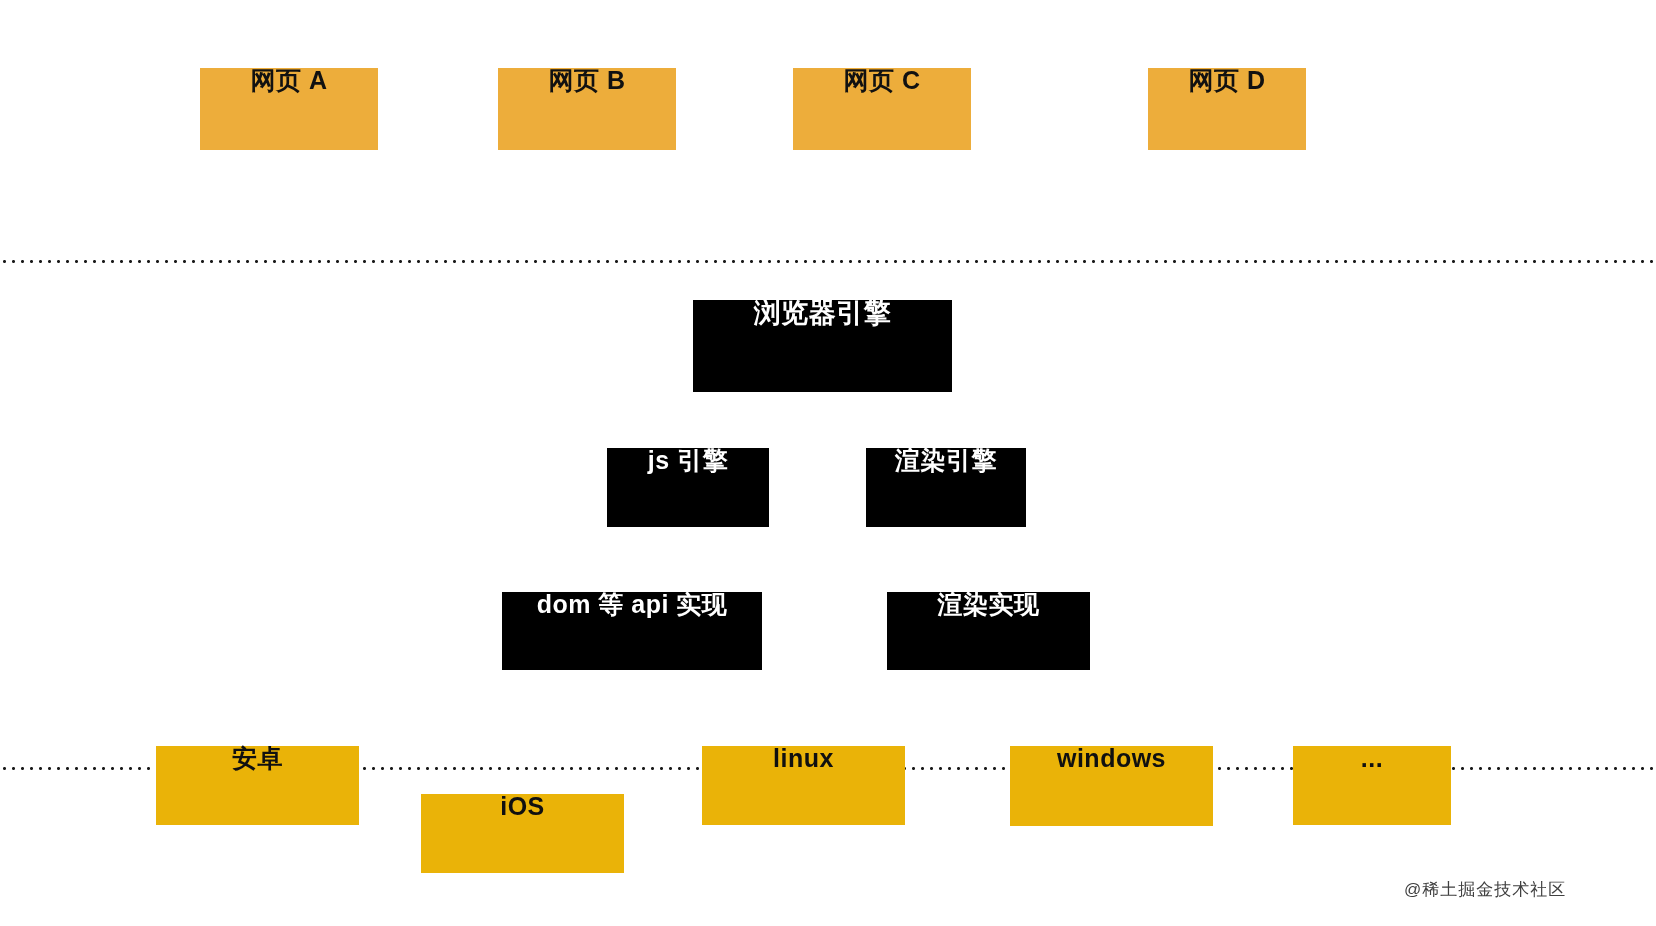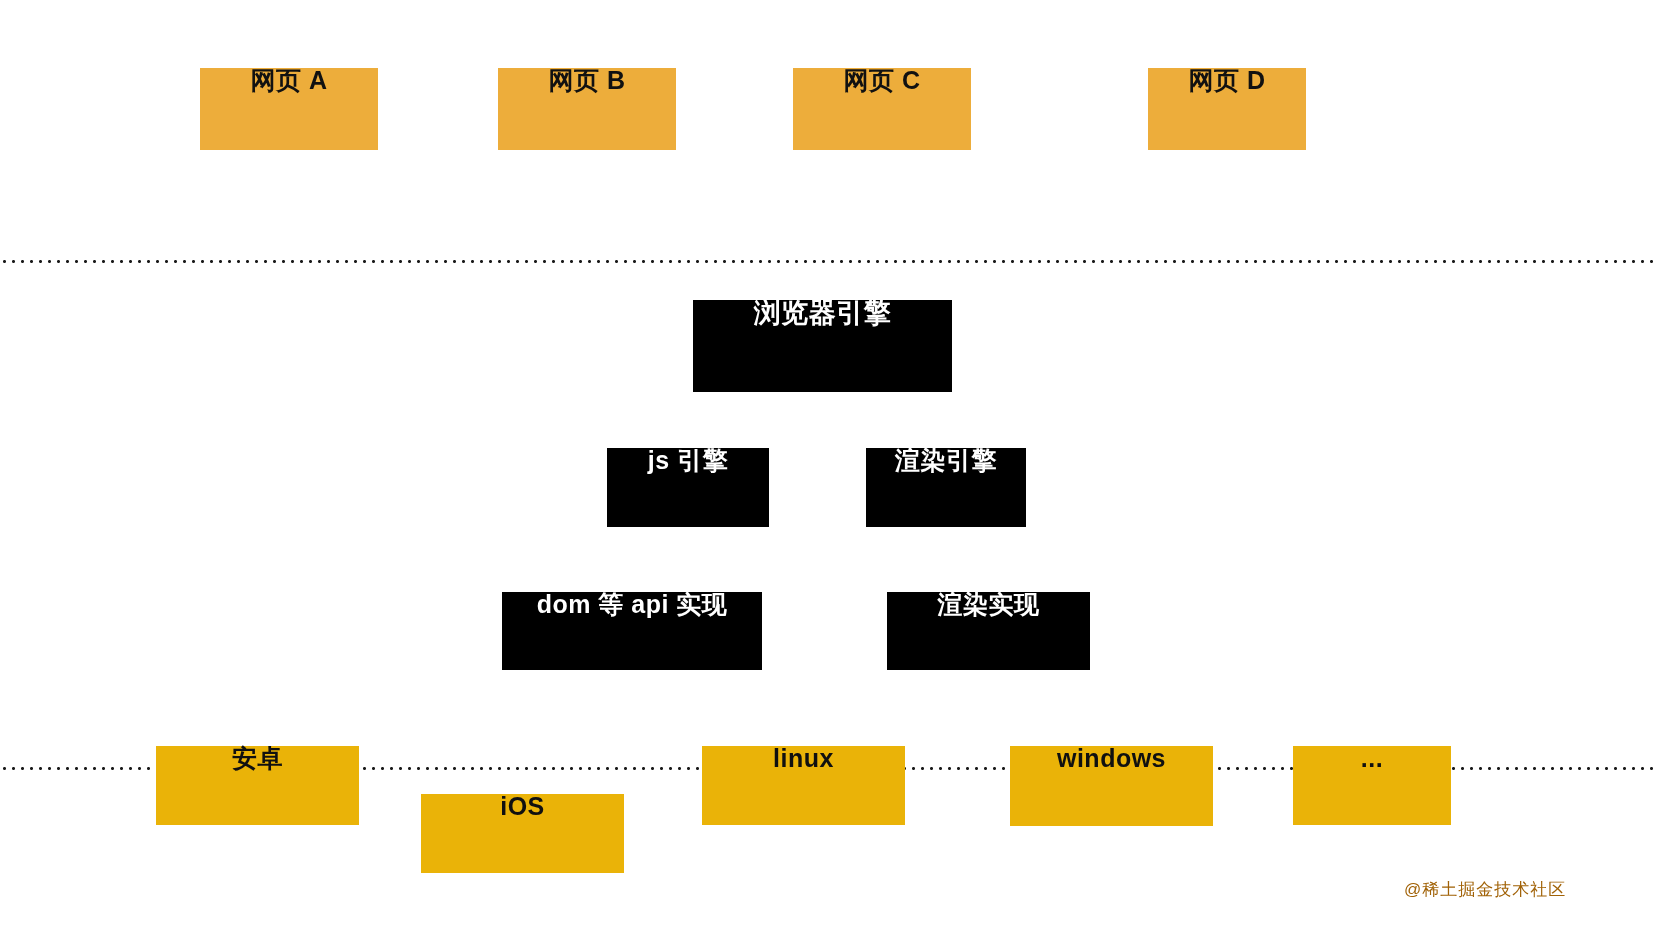--- a/index.html
+++ b/index.html
@@ -49,21 +49,21 @@
     left: 0;
     width: 1656px;
     height: 3px;
     background-image: radial-gradient(circle, #1a1a1a 0px, #1a1a1a 1.3px, rgba(0,0,0,0) 1.6px);
     background-size: 9px 3px;
     background-repeat: repeat-x;
     background-position: 0 center;
   }
   .watermark {
     position: absolute;
-    color: #a16207;
+    color: #404040;
     font-size: 17px;
     letter-spacing: 1px;
     white-space: nowrap;
   }
 </style>
 </head>
 <body>
 
 <div id="canvas">
 

